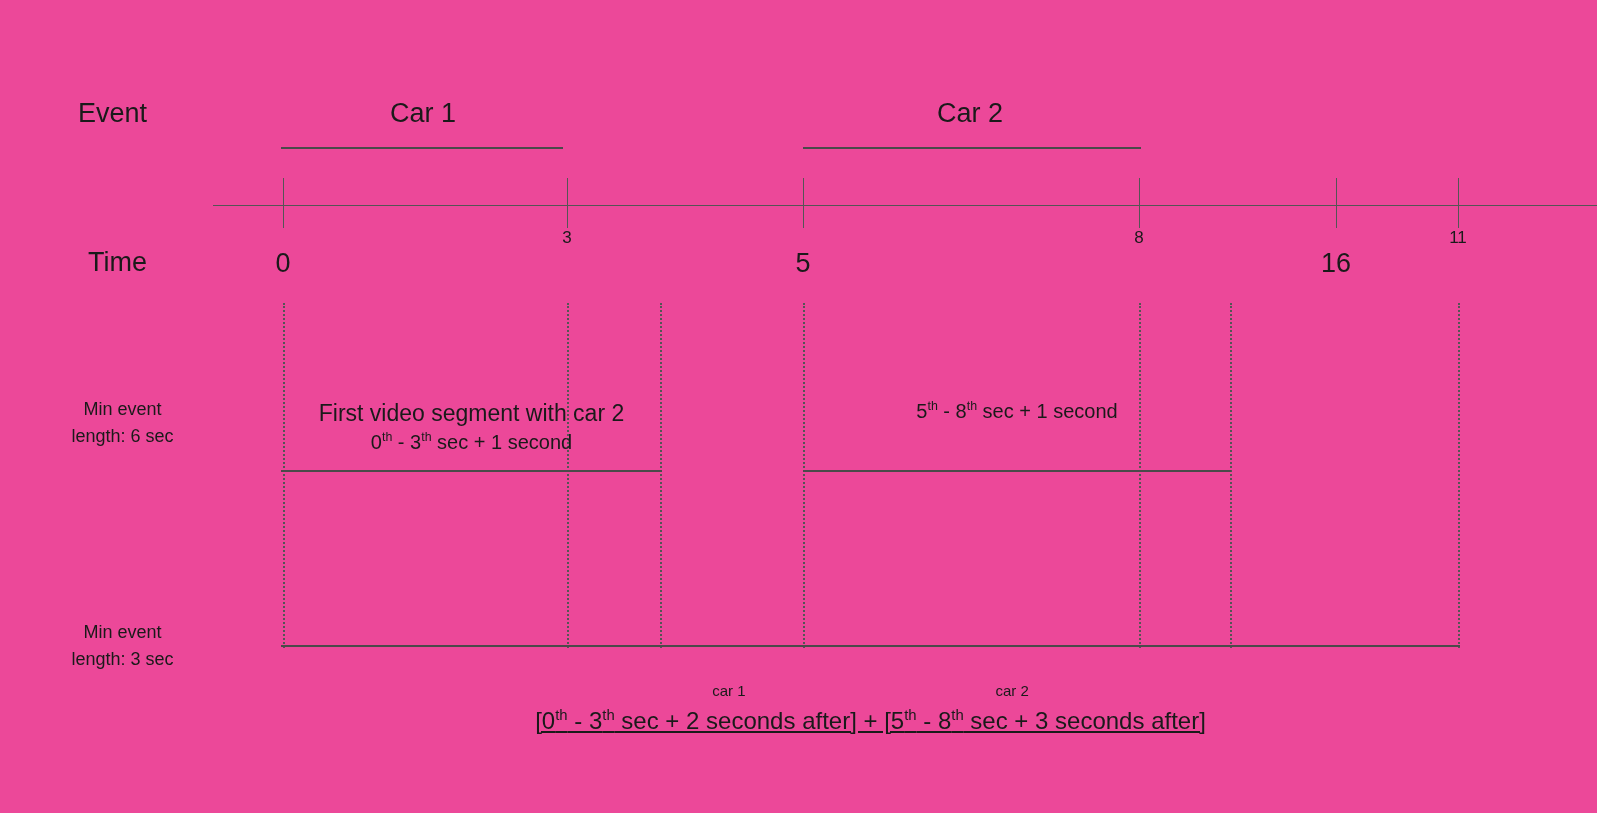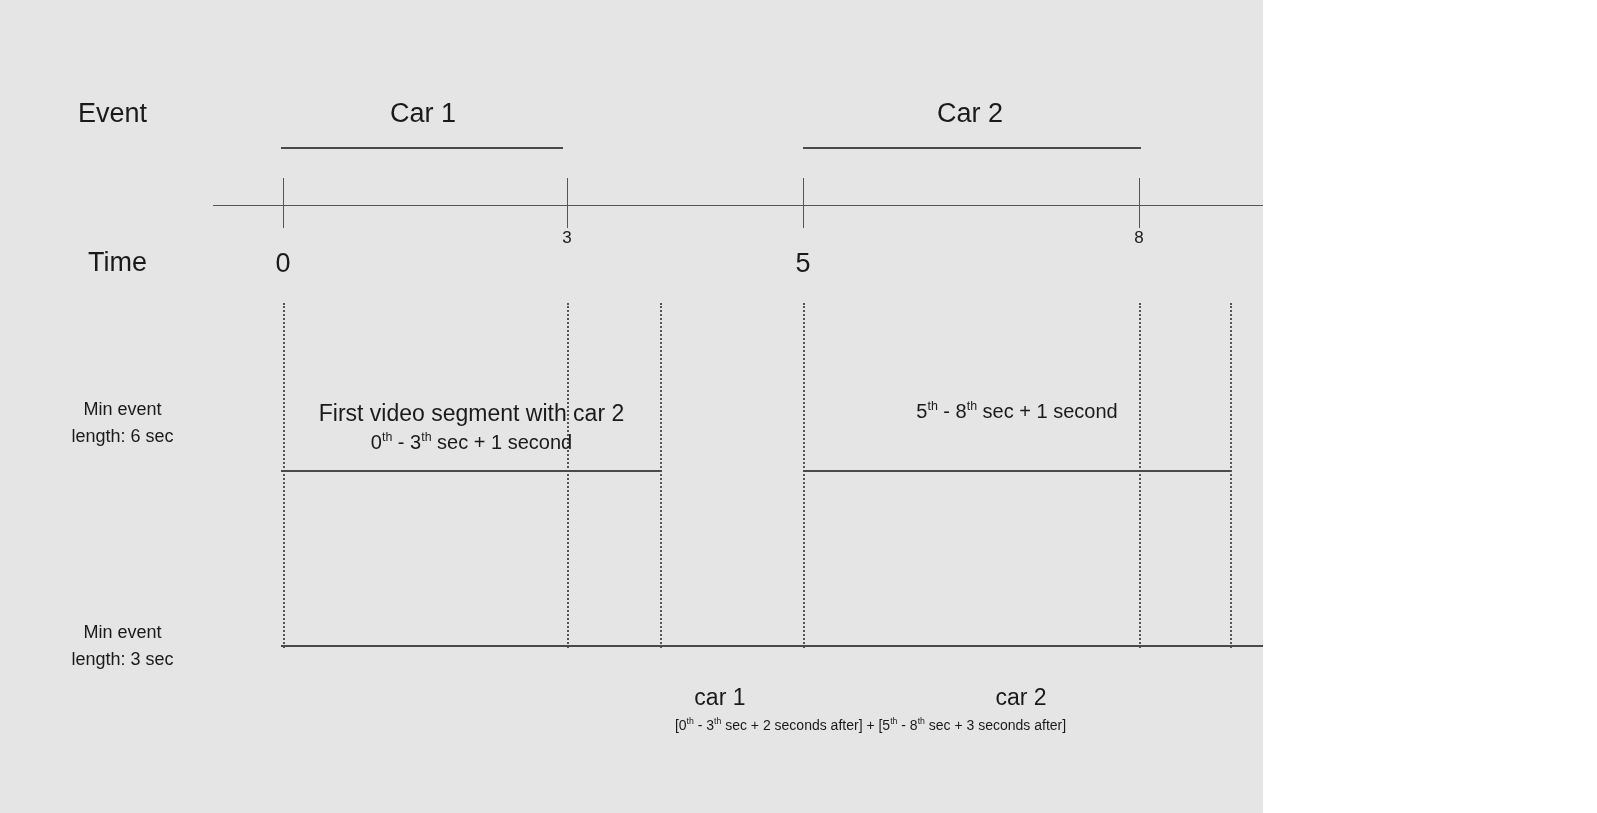--- a/index.html
+++ b/index.html
@@ -6,24 +6,24 @@
     margin: 0;
     padding: 0;
     background: #ffffff;
   }
   body {
     font-family: "Liberation Sans", sans-serif;
     color: #1a1a1a;
   }
   #stage {
     position: relative;
-    width: 1263px;
+    width: 1597px;
     height: 813px;
     overflow: hidden;
-    background: #e5e5e5;
+    background: #ec4899;
   }
   .lbl {
     position: absolute;
     white-space: nowrap;
   }
   
   .row-label-big {
     font-size: 27px;
     color: #1a1a1a;
   }
@@ -103,26 +103,27 @@
     font-size: 22px;
     white-space: nowrap;
     line-height: 1.4;
   }
   .footnote {
     position: absolute;
     text-align: center;
     white-space: nowrap;
   }
   .footnote .fn-row1 {
-    font-size: 23px;
+    font-size: 15px;
     line-height: 1.5;
   }
   .footnote .fn-row2 {
-    font-size: 14px;
+    font-size: 24px;
     line-height: 1.5;
+    text-decoration: underline;
   }
   .sup {
     font-size: 0.62em;
     vertical-align: super;
   }
   .fn-inline {
     display: inline-block;
   }
   .fn-gap {
     display: inline-block;

